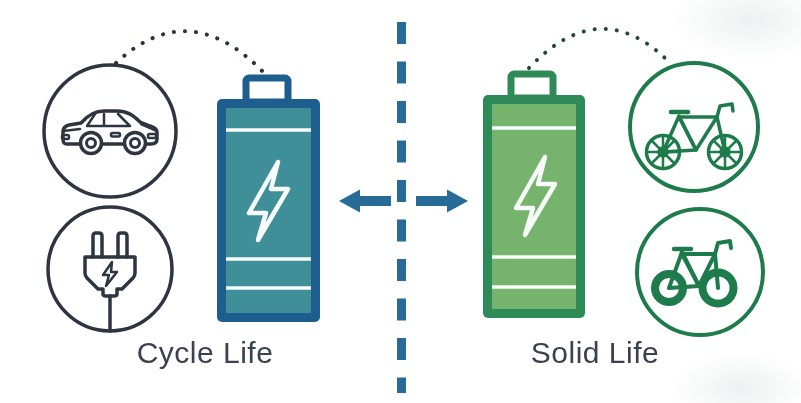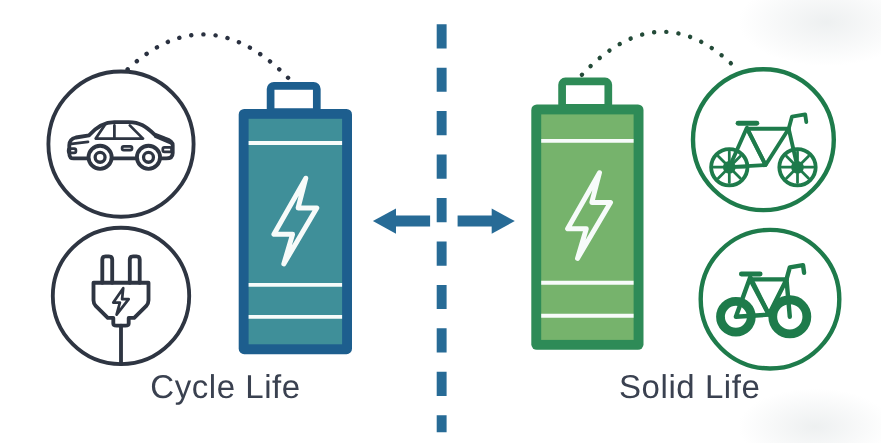--- a/index.html
+++ b/index.html
@@ -15,21 +15,21 @@
     position:absolute;
     width:210px;
     top:336px;
     text-align:center;
     font-size:30px;
     font-weight:400;
     letter-spacing:0.5px;
     color:var(--text,#3a4150);
   }
   .label-left{left:100px;}
-  .label-right{left:522px;}
+  .label-right{left:490px;}
   .smudge{
     position:absolute;border-radius:50%;
     background:radial-gradient(closest-side, rgba(205,212,214,0.35), rgba(205,212,214,0));
     pointer-events:none;
   }
   .smudge-tr{right:-30px;top:-20px;width:160px;height:80px;}
   .smudge-br{right:-10px;bottom:-20px;width:140px;height:70px;}
 </style>
 </head>
 <body>

